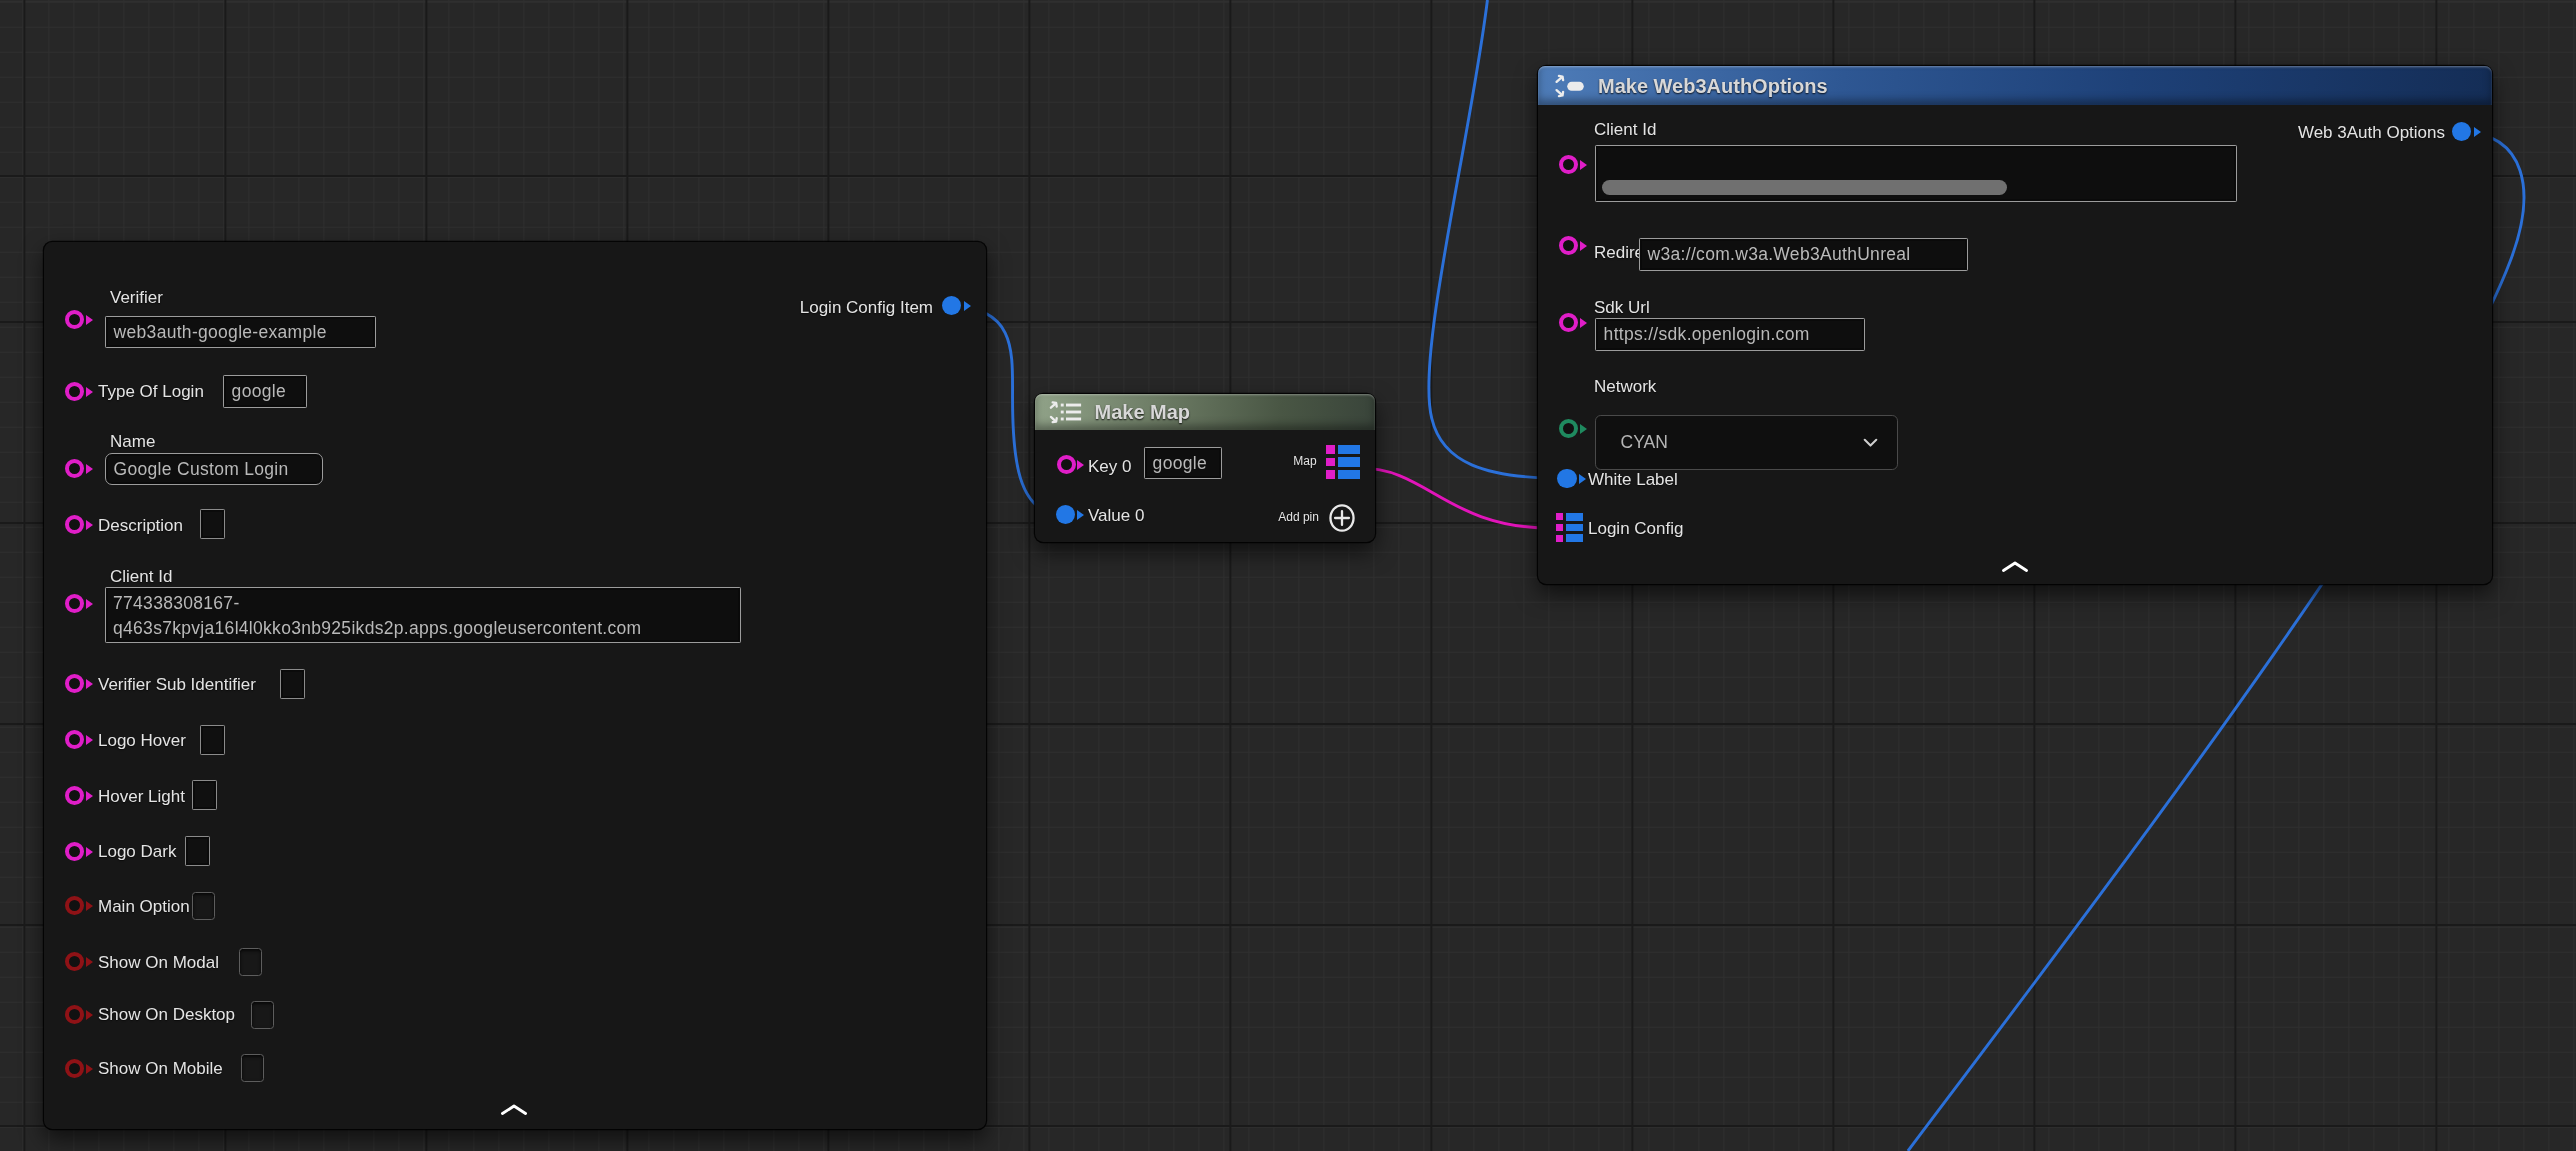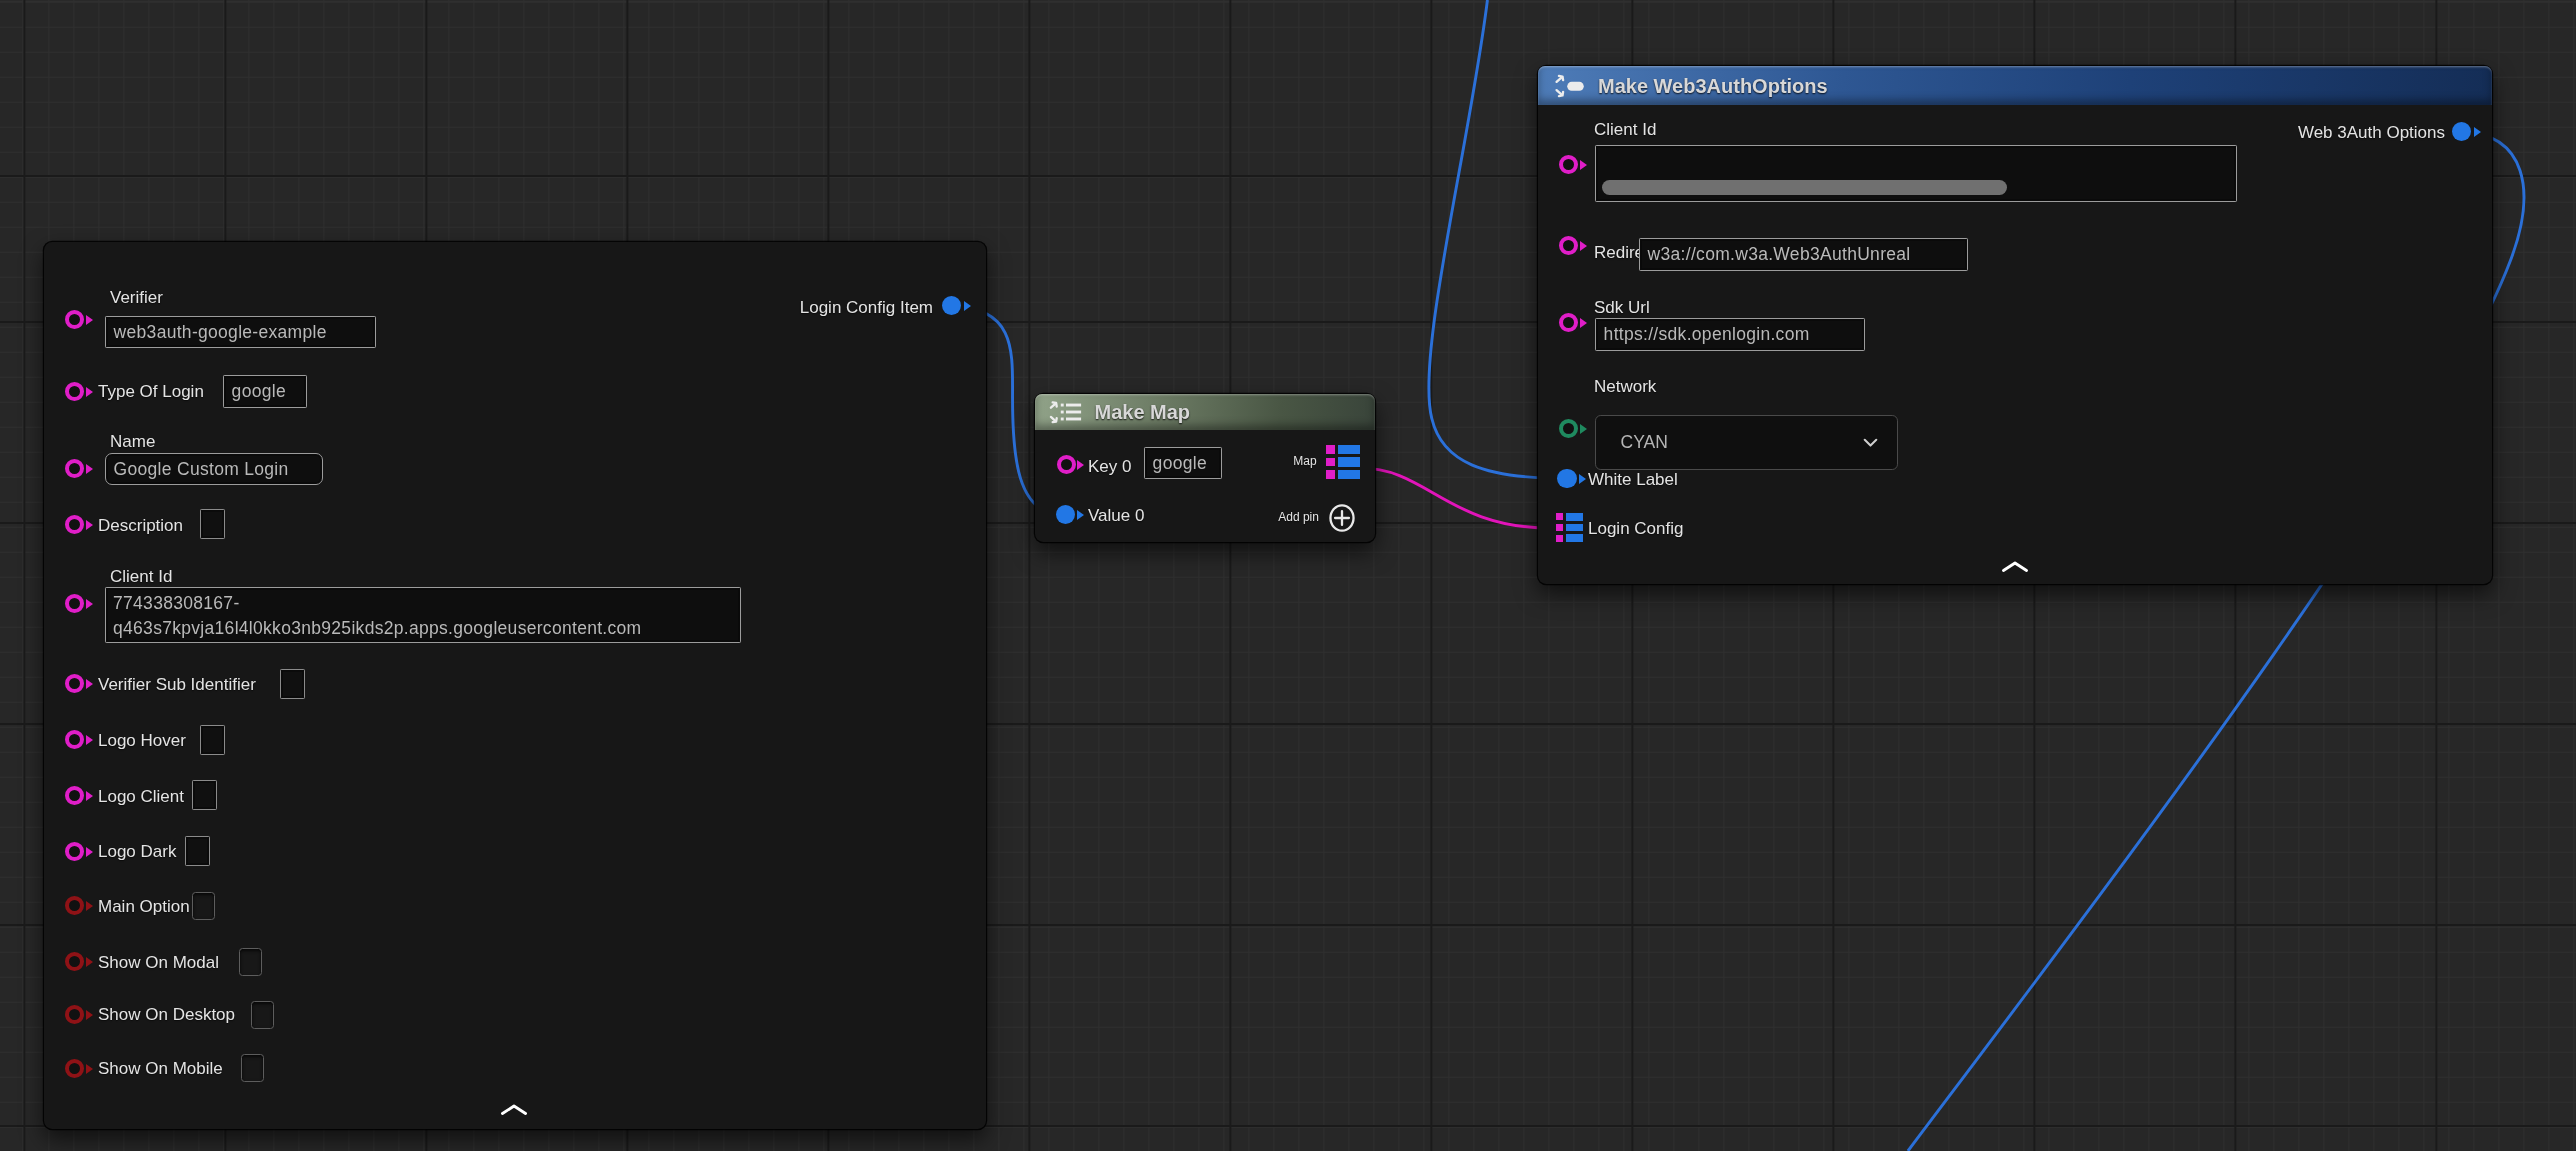--- a/index.html
+++ b/index.html
@@ -119,21 +119,21 @@
 
   <span class="pin ring" style="--c:var(--pin-string);left:21px;top:432px;"></span>
   <div class="plabel" style="left:54px;top:433px;">Verifier Sub Identifier</div>
   <div class="sbox" style="left:236px;top:427px;"></div>
 
   <span class="pin ring" style="--c:var(--pin-string);left:21px;top:488px;"></span>
   <div class="plabel" style="left:54px;top:489px;">Logo Hover</div>
   <div class="sbox" style="left:156px;top:483px;"></div>
 
   <span class="pin ring" style="--c:var(--pin-string);left:21px;top:544px;"></span>
-  <div class="plabel" style="left:54px;top:545px;">Logo Client</div>
+  <div class="plabel" style="left:54px;top:545px;">Hover Light</div>
   <div class="sbox" style="left:148px;top:538px;"></div>
 
   <span class="pin ring" style="--c:var(--pin-string);left:21px;top:600px;"></span>
   <div class="plabel" style="left:54px;top:600px;">Logo Dark</div>
   <div class="sbox" style="left:141px;top:594px;"></div>
 
   <span class="pin ring" style="--c:var(--pin-bool);left:21px;top:654px;"></span>
   <div class="plabel" style="left:54px;top:655px;">Main Option</div>
   <div class="cbox" style="left:148px;top:650px;"></div>
 

